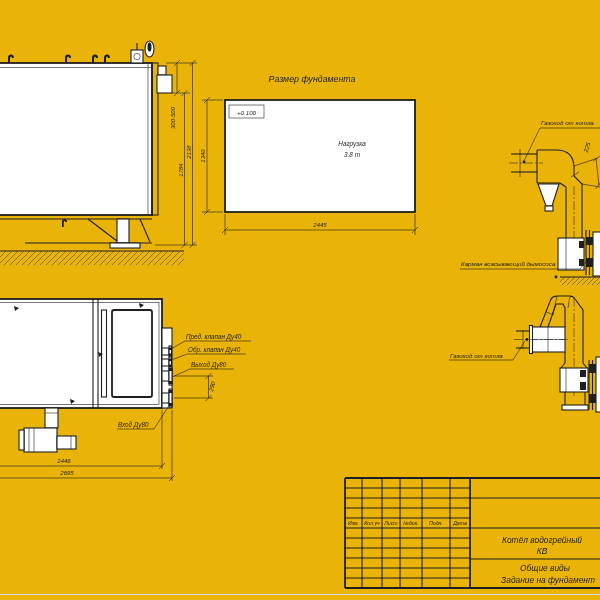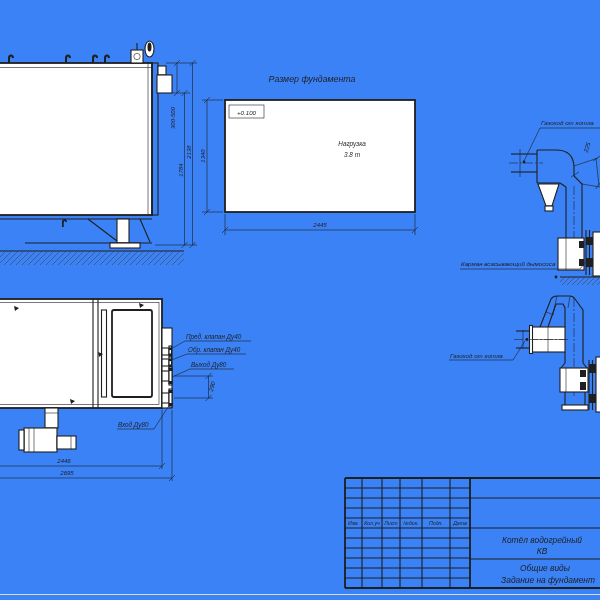--- a/index.html
+++ b/index.html
@@ -1,16 +1,16 @@
 <!DOCTYPE html>
 <html><head>
 <meta charset="utf-8">
 <style>
   html,body{margin:0;padding:0;background:#fff;}
-  #sheet{position:relative;width:600px;height:600px;background:#3b82f6;overflow:hidden;
+  #sheet{position:relative;width:600px;height:600px;background:#eab308;overflow:hidden;
          font-family:"Liberation Sans",sans-serif;}
   svg{position:absolute;left:0;top:0;}
   svg text{font-family:"Liberation Sans",sans-serif;font-style:italic;fill:#1f1f1f;}
   .thick{stroke:#1f1f1f;stroke-width:1.8;fill:none;}
   .med{stroke:#1f1f1f;stroke-width:1.1;fill:none;}
   .thin{stroke:#1f1f1f;stroke-width:0.6;fill:none;}
   .cl{stroke:#1f1f1f;stroke-width:0.55;fill:none;stroke-dasharray:9 2 2 2;}
   .ink{fill:#1f1f1f;stroke:none;}
   .white{fill:#ffffff;}
 </style>

